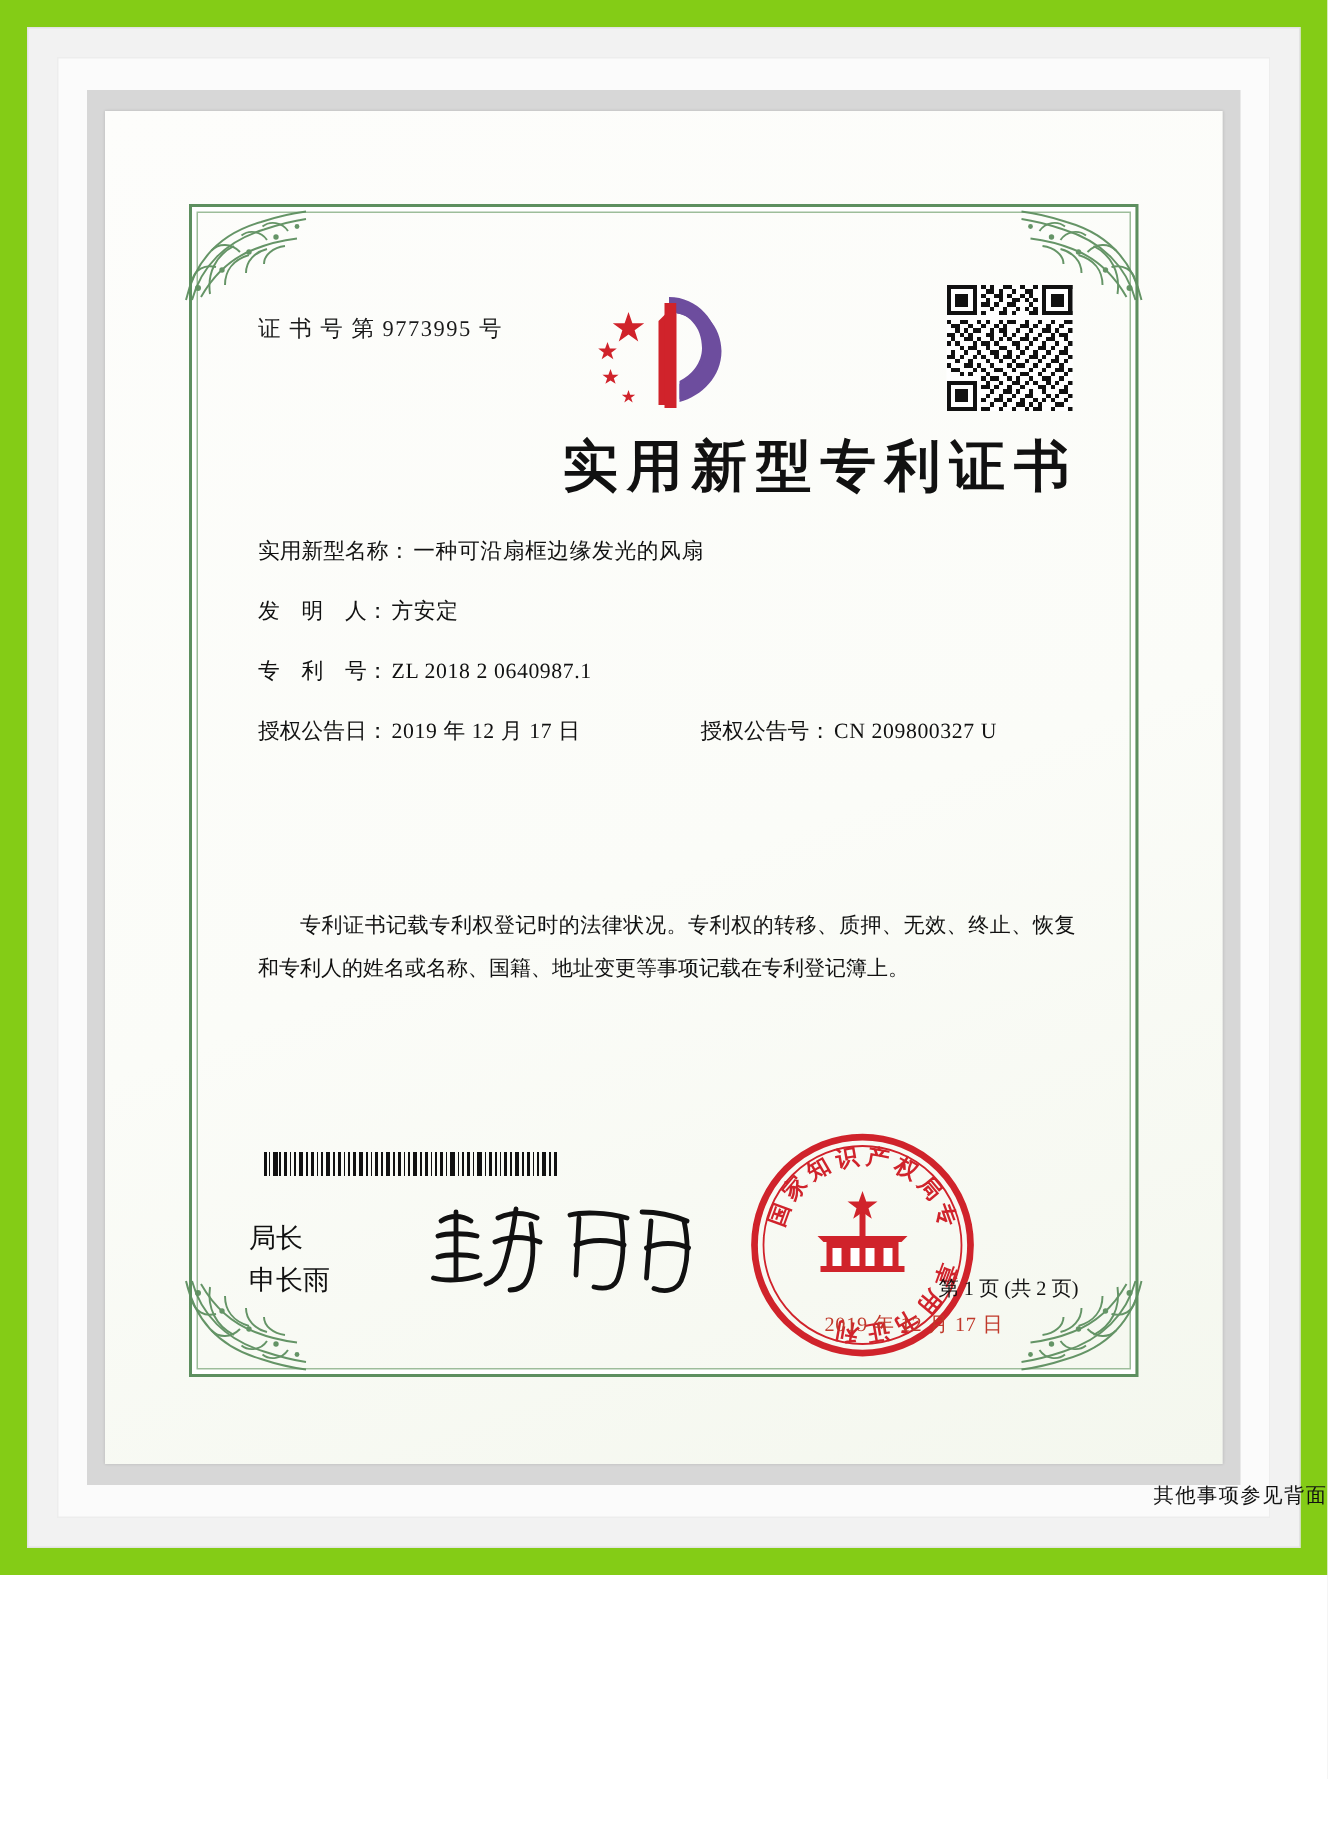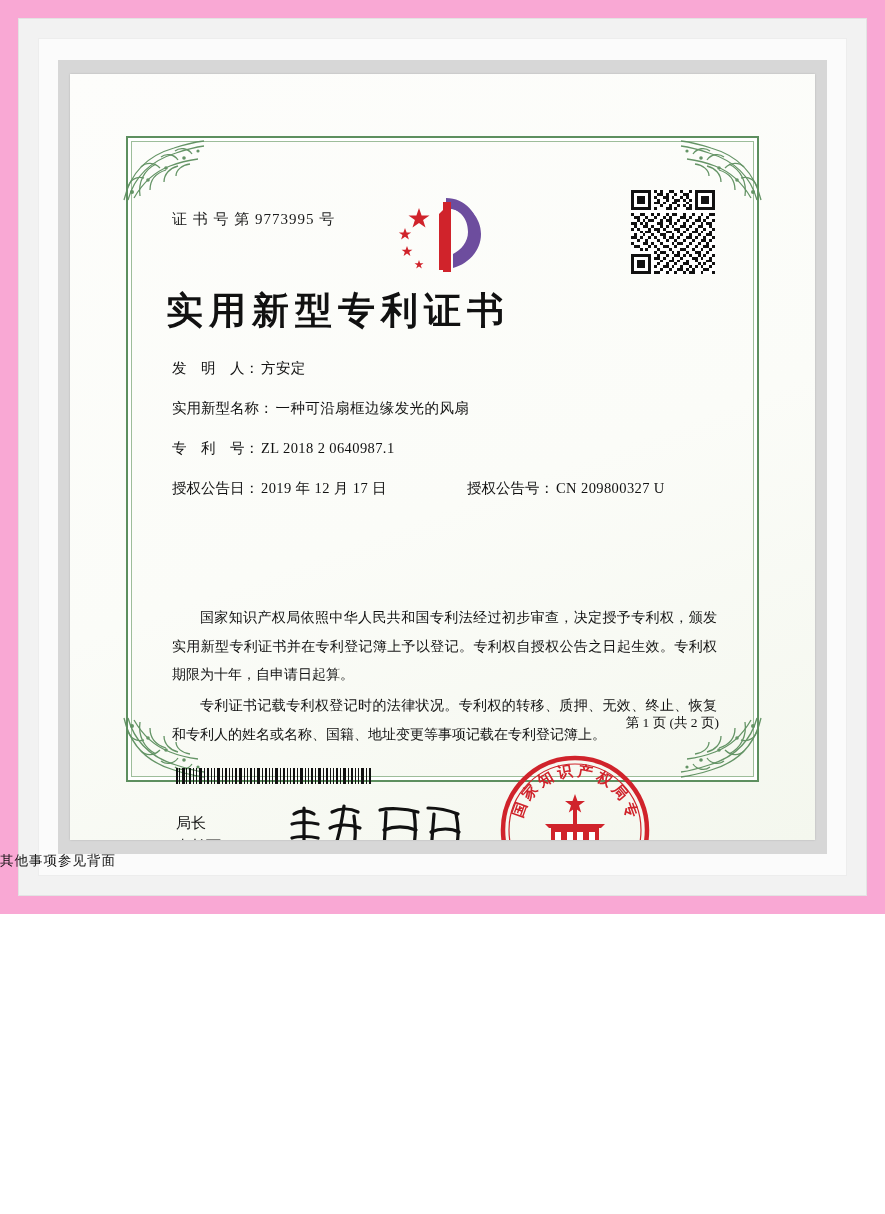--- a/index.html
+++ b/index.html
@@ -9,22 +9,22 @@
   }
   body {
     width: 885px;
     height: 1214px;
     font-family: "Liberation Serif", serif;
     overflow: hidden;
   }
   .page {
     position: relative;
     width: 885px;
-    height: 914px;
-    background: #f9a8d4;
+    height: 1050px;
+    background: #84cc16;
     text-decoration: underline;
   }
   
   .scan-frame-1 {
     position: absolute;
     left: 18px; top: 18px; right: 18px; bottom: 18px;
     background: #f2f2f2;
     border: 1px solid #e3e3e3;
   }
   .scan-frame-2 {
@@ -89,21 +89,21 @@
     position: absolute;
     right: 4px; top: 16px;
     width: 84px; height: 84px;
     background: #fff;
   }
   .qr svg { display:block; width:100%; height:100%; }
 
   .title {
     position: absolute;
     left: 0; right: 0; top: 112px;
-    text-align: left;
+    text-align: right;
     font-size: 37px;
     letter-spacing: 6px;
     font-weight: bold;
     color: #111;
     font-family: "Liberation Serif", serif;
   }
 
   .fields {
     position: absolute;
     left: 6px; right: 0; top: 185px;
@@ -137,22 +137,22 @@
 
   .barcode {
     position: absolute;
     left: 10px; top: 594px;
     width: 196px; height: 16px;
   }
   .barcode svg { width: 100%; height: 100%; display: block; }
 
   .sig-block {
     position: absolute;
-    left: 10px; top: 638px;
-    font-size: 15px;
+    left: 0; top: 638px;
+    font-size: 18px;
     line-height: 1.55;
     color: #111;
   }
   .handwriting {
     position: absolute;
     left: 118px; top: 620px;
     width: 190px; height: 72px;
   }
   .handwriting svg { width:100%; height:100%; display:block; }
 
@@ -174,21 +174,21 @@
     position: absolute;
     left: 0; right: 0; bottom: 18px;
     text-align: right;
     font-size: 13.5px;
     color: #111;
   }
   .footnote {
     position: absolute;
     left: 0; right: 0;
     bottom: 44px;
-    text-align: left;
+    text-align: right;
     font-size: 13.5px;
     color: #111;
     letter-spacing: 1px;
   }
 </style>
 </head>
 <body>
 
 <div class="page">
   <div class="scan-frame-1"></div>
@@ -548,41 +548,40 @@
               <rect x="24" y="28" width="1" height="1"></rect>
               <rect x="28" y="28" width="1" height="1"></rect>
           </g>
         </svg>
       </div>
 
       <div class="title">实用新型专利证书</div>
 
       <div class="fields">
         <div class="field-row">
+          <span class="f-label">实用新型名称：</span>
+          <span class="f-value">一种可沿扇框边缘发光的风扇</span>
+        </div>
+        <div class="field-row">
           <span class="f-label">发　明　人：</span>
           <span class="f-value">方安定</span>
-        </div>
-        <div class="field-row">
-          <span class="f-label">实用新型名称：</span>
-          <span class="f-value">一种可沿扇框边缘发光的风扇</span>
         </div>
         <div class="field-row">
           <span class="f-label">专　利　号：</span>
           <span class="f-value">ZL 2018 2 0640987.1</span>
         </div>
         <div class="field-row">
           <span class="f-label">授权公告日：</span>
           <span class="f-value">2019 年 12 月 17 日</span>
           <span class="f-label col2" style="margin-left:80px">授权公告号：</span>
           <span class="f-value">CN 209800327 U</span>
         </div>
       </div>
 
       <div class="para">
-        <p>国家知识产权局依照中华人民共和国专利法经过初步审查，决定授予专利权，颁发实用新型专利证书并在专利登记簿上予以登记。专利权自授权公告之日起生效。专利权期限为十年，自申请日起算。</p>
         <p>专利证书记载专利权登记时的法律状况。专利权的转移、质押、无效、终止、恢复和专利人的姓名或名称、国籍、地址变更等事项记载在专利登记簿上。</p>
       </div>
 
       <div class="barcode">
         <svg viewBox="0 0 196 16" shape-rendering="crispEdges">
           <g fill="#111">
             <rect x="0" y="0" width="2" height="16"></rect>
               <rect x="3" y="0" width="1" height="16"></rect>
             <rect x="6" y="0" width="3" height="16"></rect>
               <rect x="10" y="0" width="1" height="16"></rect>

